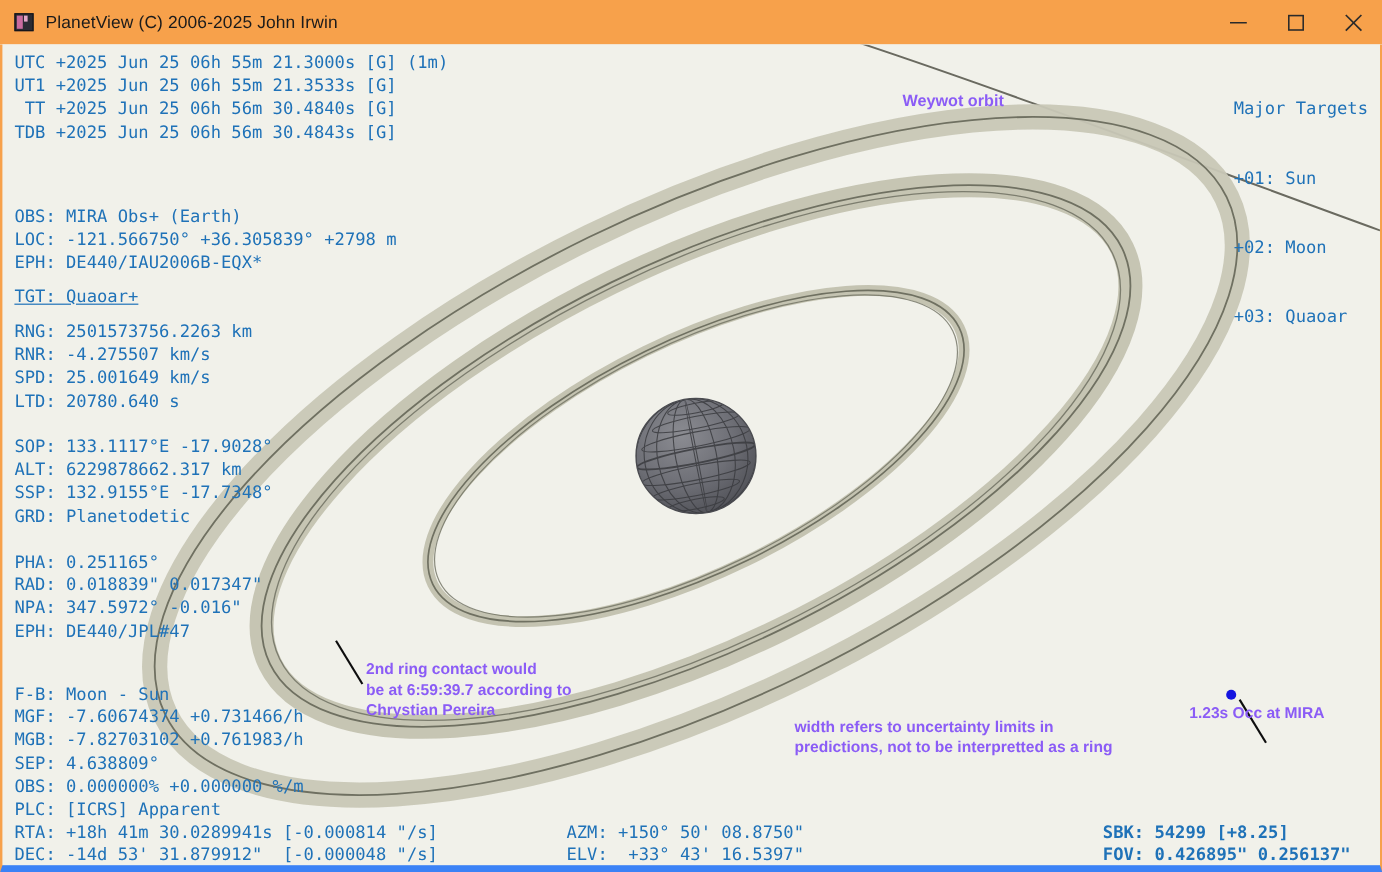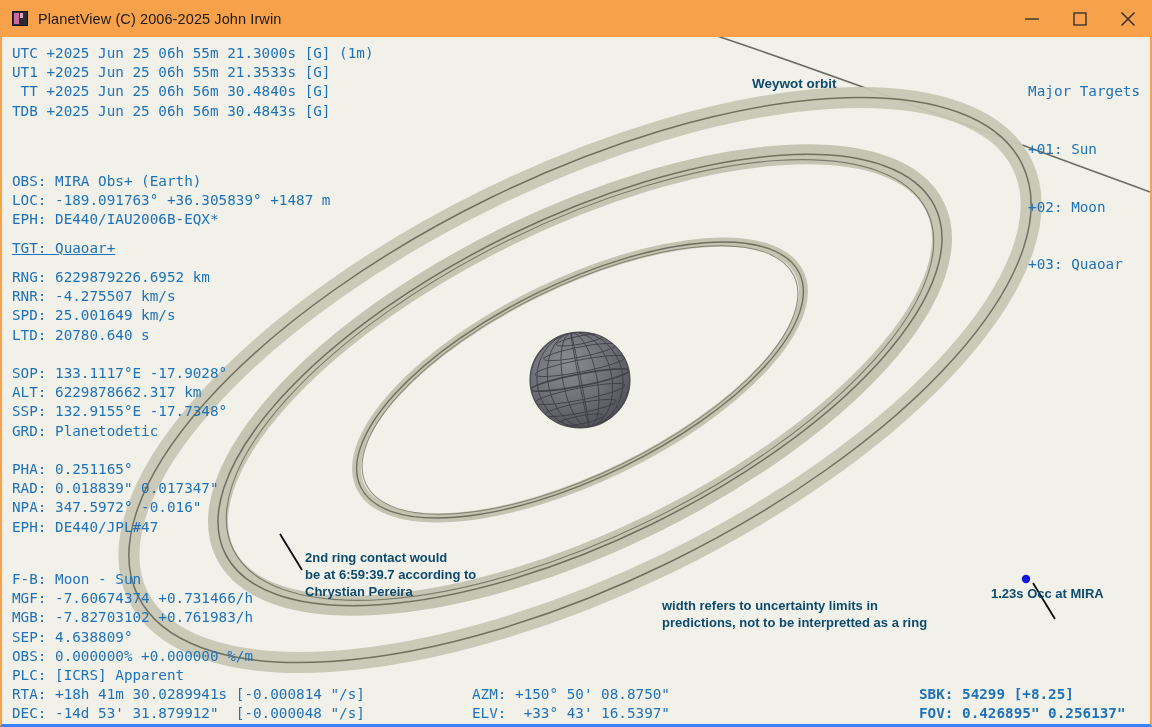--- a/index.html
+++ b/index.html
@@ -77,21 +77,21 @@
 
   
   #client {
     position: absolute;
     left: 0; top: 37px;
     width: 1152px;
     height: 690px;
     background: #f1f1ea;
     border-left: 2px solid #f7a14b;
     border-right: 2px solid #f7a14b;
-    border-bottom: 3px solid #3b82f6;
+    border-bottom: 6px solid #3b82f6;
     box-sizing: border-box;
     overflow: hidden;
   }
 
   #scene {
     position: absolute;
     left: 0; top: 0;
     width: 1148px;
     height: 686px;
   }
@@ -108,21 +108,21 @@
     z-index: 20;
   }
   .tele-right { text-align: left; }
 
   
   .anno {
     position: absolute;
     font-family: "Liberation Sans", sans-serif;
     font-size: 13px;
     line-height: 17px;
-    color: #0c4a6e;
+    color: #8b5cf6;
     font-weight: 600;
     white-space: pre;
     z-index: 25;
   }
   .anno-b { font-weight: 700; }
 </style>
 </head>
 <body>
 
 <div id="app-window">
@@ -217,26 +217,26 @@
       <line x1="703" y1="30" x2="1148" y2="177" stroke="#6a6a60" stroke-width="0"></line>
     </svg>
 
     <div class="tele" style="left:10px; top:7px;">UTC +2025 Jun 25 06h 55m 21.3000s [G] (1m)
 UT1 +2025 Jun 25 06h 55m 21.3533s [G]
  TT +2025 Jun 25 06h 56m 30.4840s [G]
 TDB +2025 Jun 25 06h 56m 30.4843s [G]</div>
 
 
     <div class="tele" style="left:10px; top:135px;">OBS: MIRA Obs+ (Earth)
-LOC: -189.091763° +36.305839° +1487 m
+LOC: -121.566750° +36.305839° +2798 m
 EPH: DE440/IAU2006B-EQX*</div>
 
     <div class="tele" style="left:10px; top:202px;text-decoration:underline;">TGT: Quaoar+</div>
 
-    <div class="tele" style="left:10px; top:231px;">RNG: 6229879226.6952 km
+    <div class="tele" style="left:10px; top:231px;">RNG: 2501573756.2263 km
 RNR: -4.275507 km/s
 SPD: 25.001649 km/s
 LTD: 20780.640 s</div>
 
     <div class="tele" style="left:10px; top:327px;">SOP: 133.1117°E -17.9028°
 ALT: 6229878662.317 km
 SSP: 132.9155°E -17.7348°
 GRD: Planetodetic</div>
 
     <div class="tele" style="left:10px; top:423px;">PHA: 0.251165°

